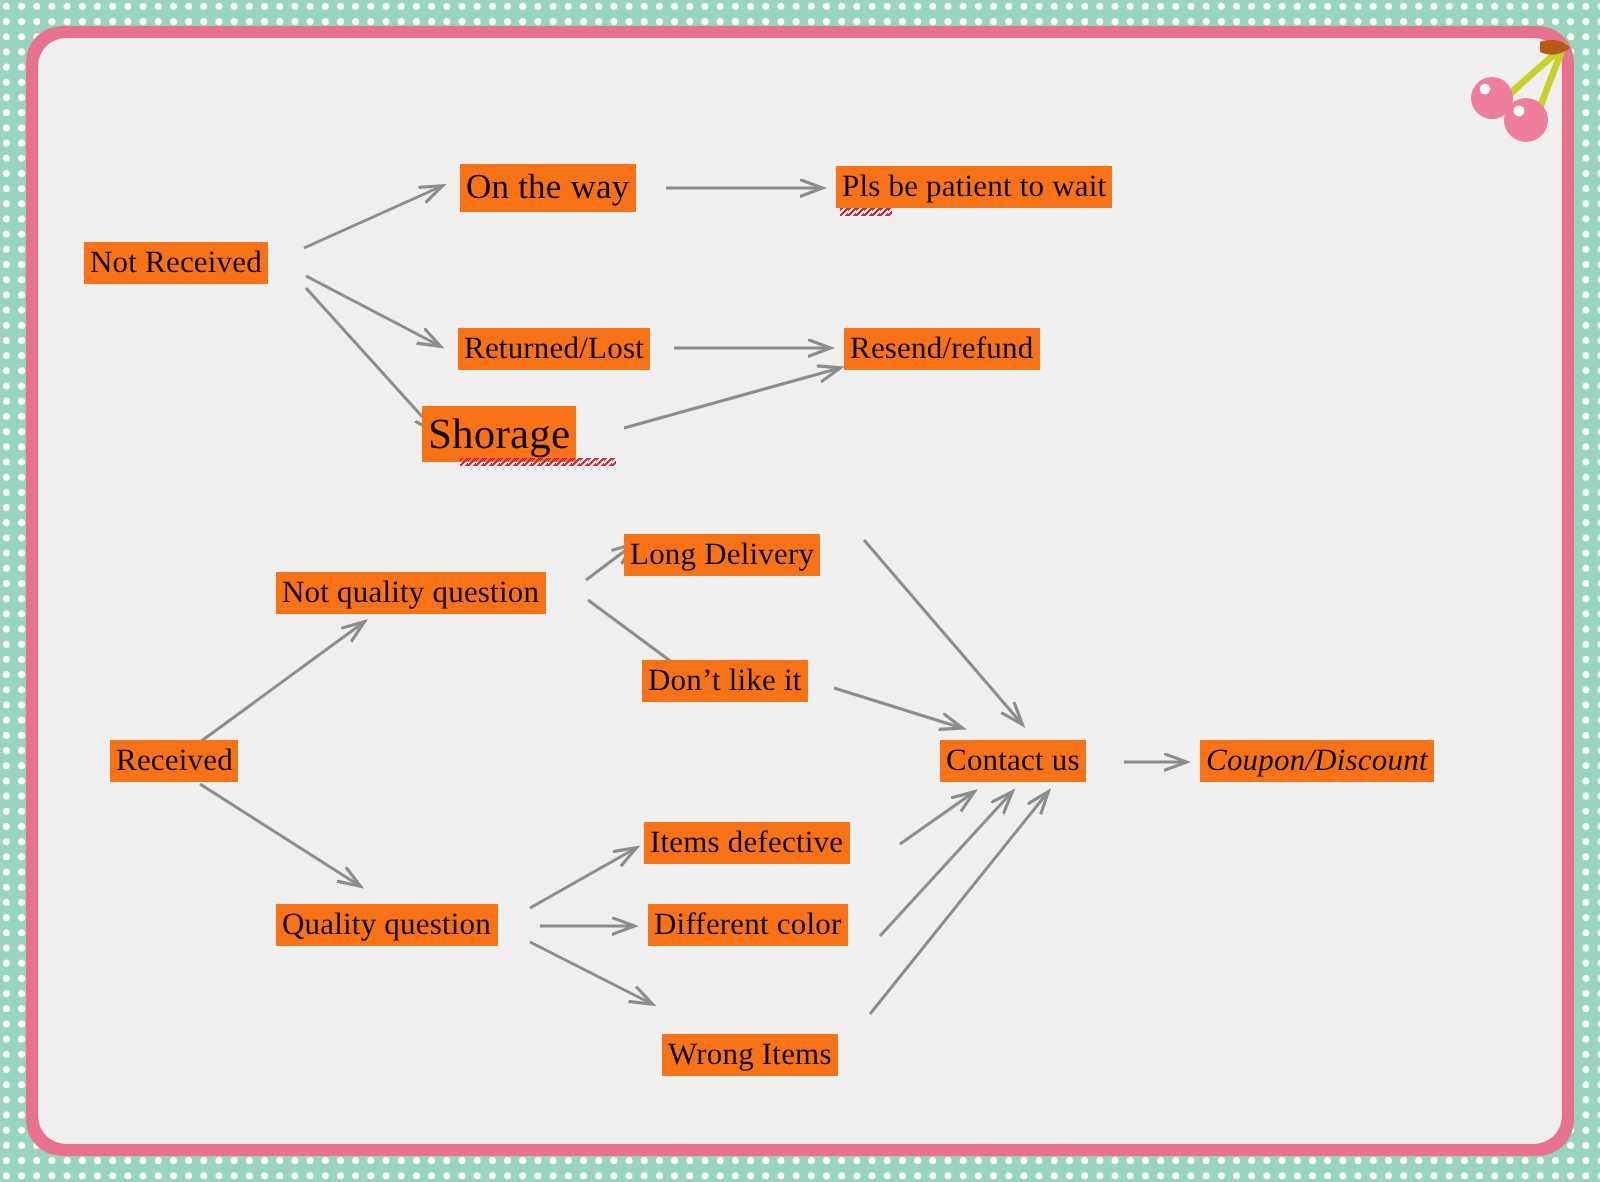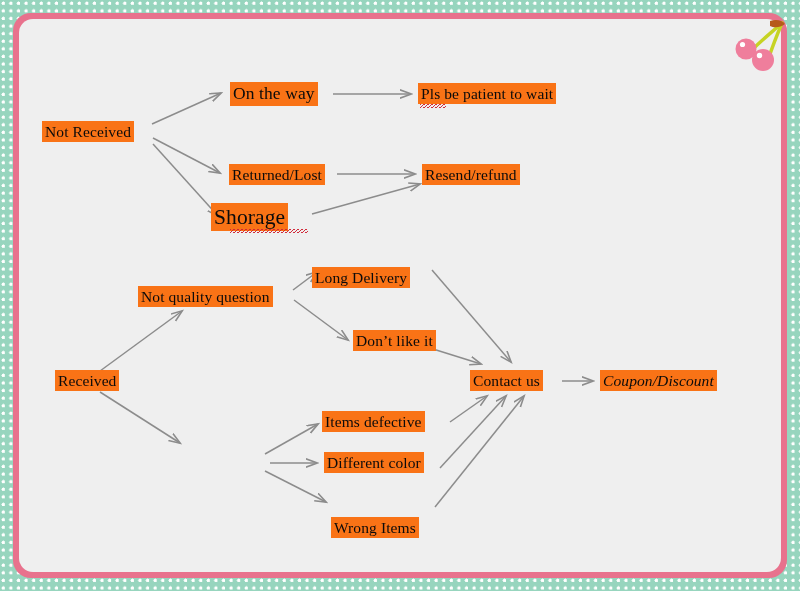--- a/index.html
+++ b/index.html
@@ -141,25 +141,26 @@
   </svg>
 
   <div class="node" style="left:42px;  top:121px;">Not Received</div>
   <div class="node big" style="left:230px; top:82px;">On the way</div>
   <div class="node" style="left:418px; top:83px;">Pls be patient to wait</div>
   <div class="node" style="left:229px; top:164px;">Returned/Lost</div>
   <div class="node" style="left:422px; top:164px;">Resend/refund</div>
   <div class="node xbig" style="left:211px; top:203px;">Shorage</div>
   <div class="node" style="left:312px; top:247px;margin-top:20px;">Long Delivery</div>
   <div class="node" style="left:138px; top:286px;">Not quality question</div>
-  <div class="node" style="left:321px; top:330px;margin-left:32px;">Don’t like it</div>
+  <div class="node" style="left:321px; top:330px;">Don’t like it</div>
   <div class="node" style="left:42px;  top:370px;margin-left:13px;">Received</div>
   <div class="node" style="left:470px; top:370px;">Contact us</div>
   <div class="node" style="left:600px; top:370px;font-style:italic;">Coupon/Discount</div>
   <div class="node" style="left:322px; top:411px;">Items defective</div>
+  <div class="node" style="left:138px; top:452px;">Quality question</div>
   <div class="node" style="left:324px; top:452px;">Different color</div>
   <div class="node" style="left:331px; top:517px;">Wrong Items</div>
 
   <div class="spell" style="left:420px; top:104px; width:26px;"></div>
   <div class="spell" style="left:230px; top:229px; width:78px;"></div>
 
   <svg id="cherries" viewBox="0 0 62 62" xmlns="http://www.w3.org/2000/svg">
     <path d="M54,7 C44,16 34,24 25,33" stroke="#c6d324" stroke-width="3.4" fill="none" stroke-linecap="round"></path>
     <path d="M54,7 C49,19 45,29 41,41" stroke="#c6d324" stroke-width="3.4" fill="none" stroke-linecap="round"></path>
     <path d="M42,5 C48,3 54,4 57,8 C52,12 46,12 42,10 Z" fill="#b65a1a"></path>

